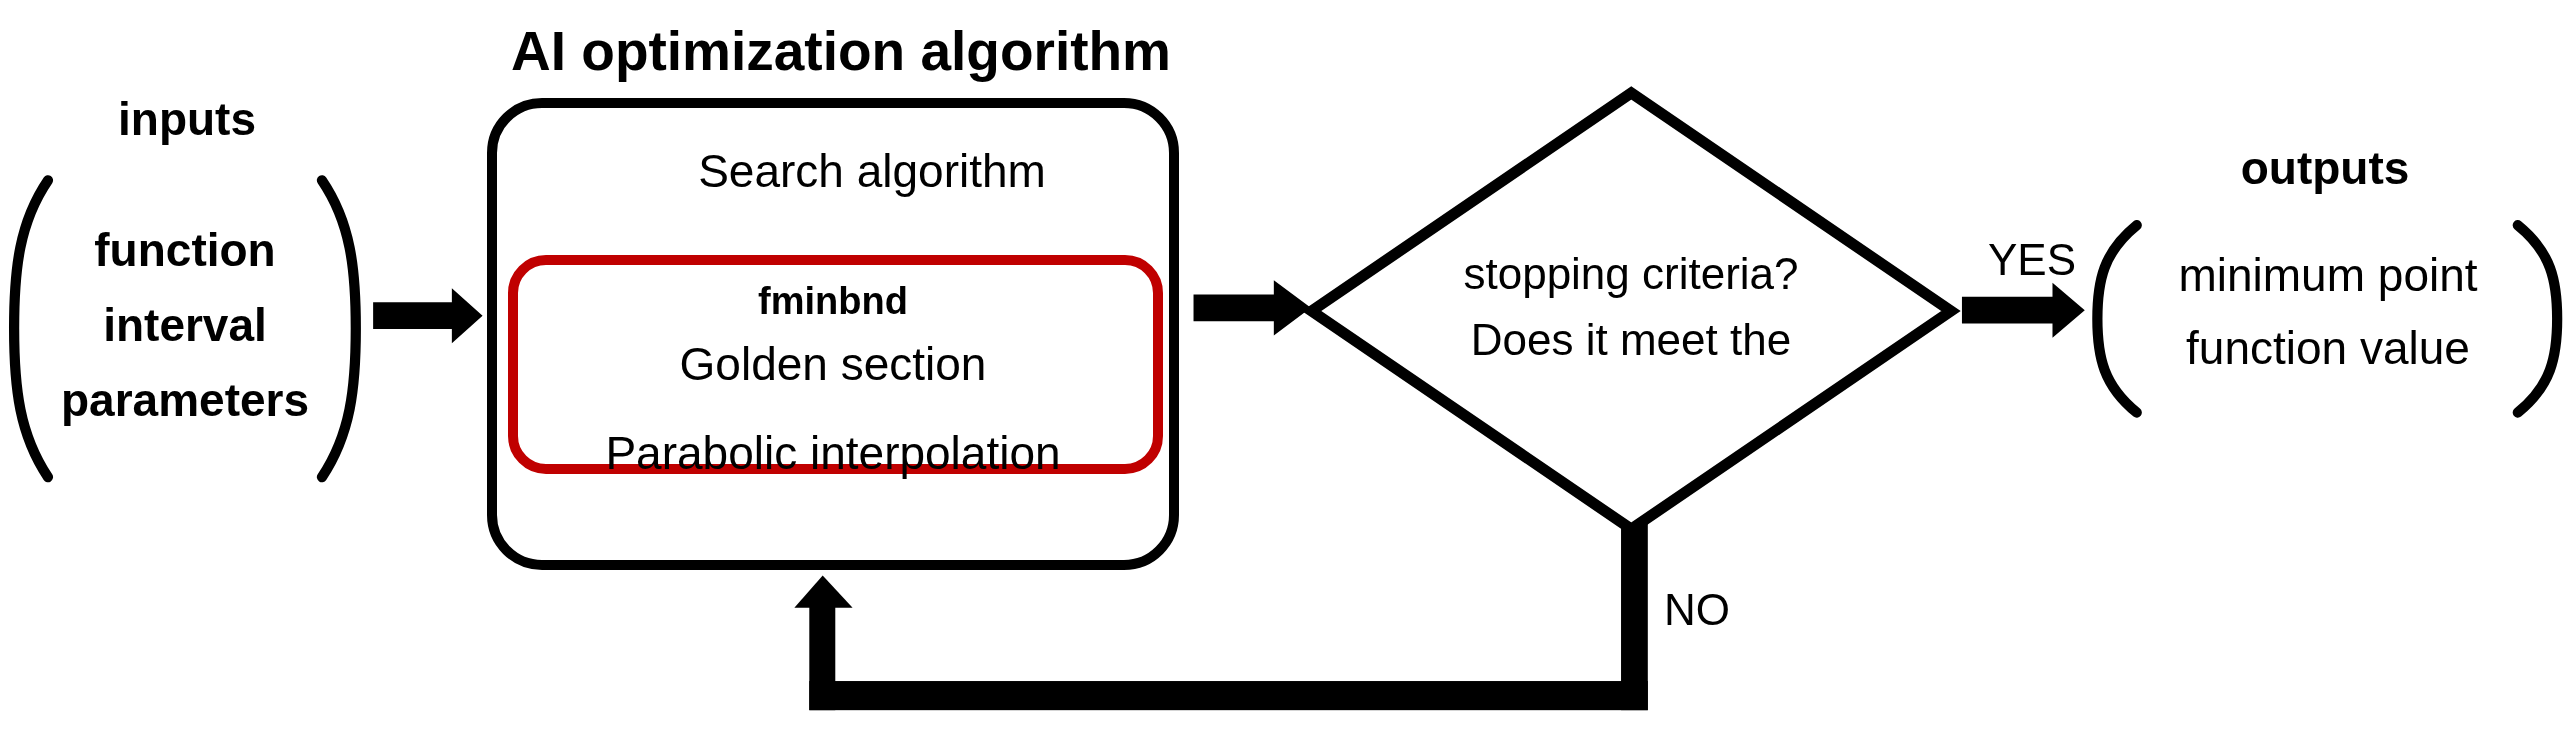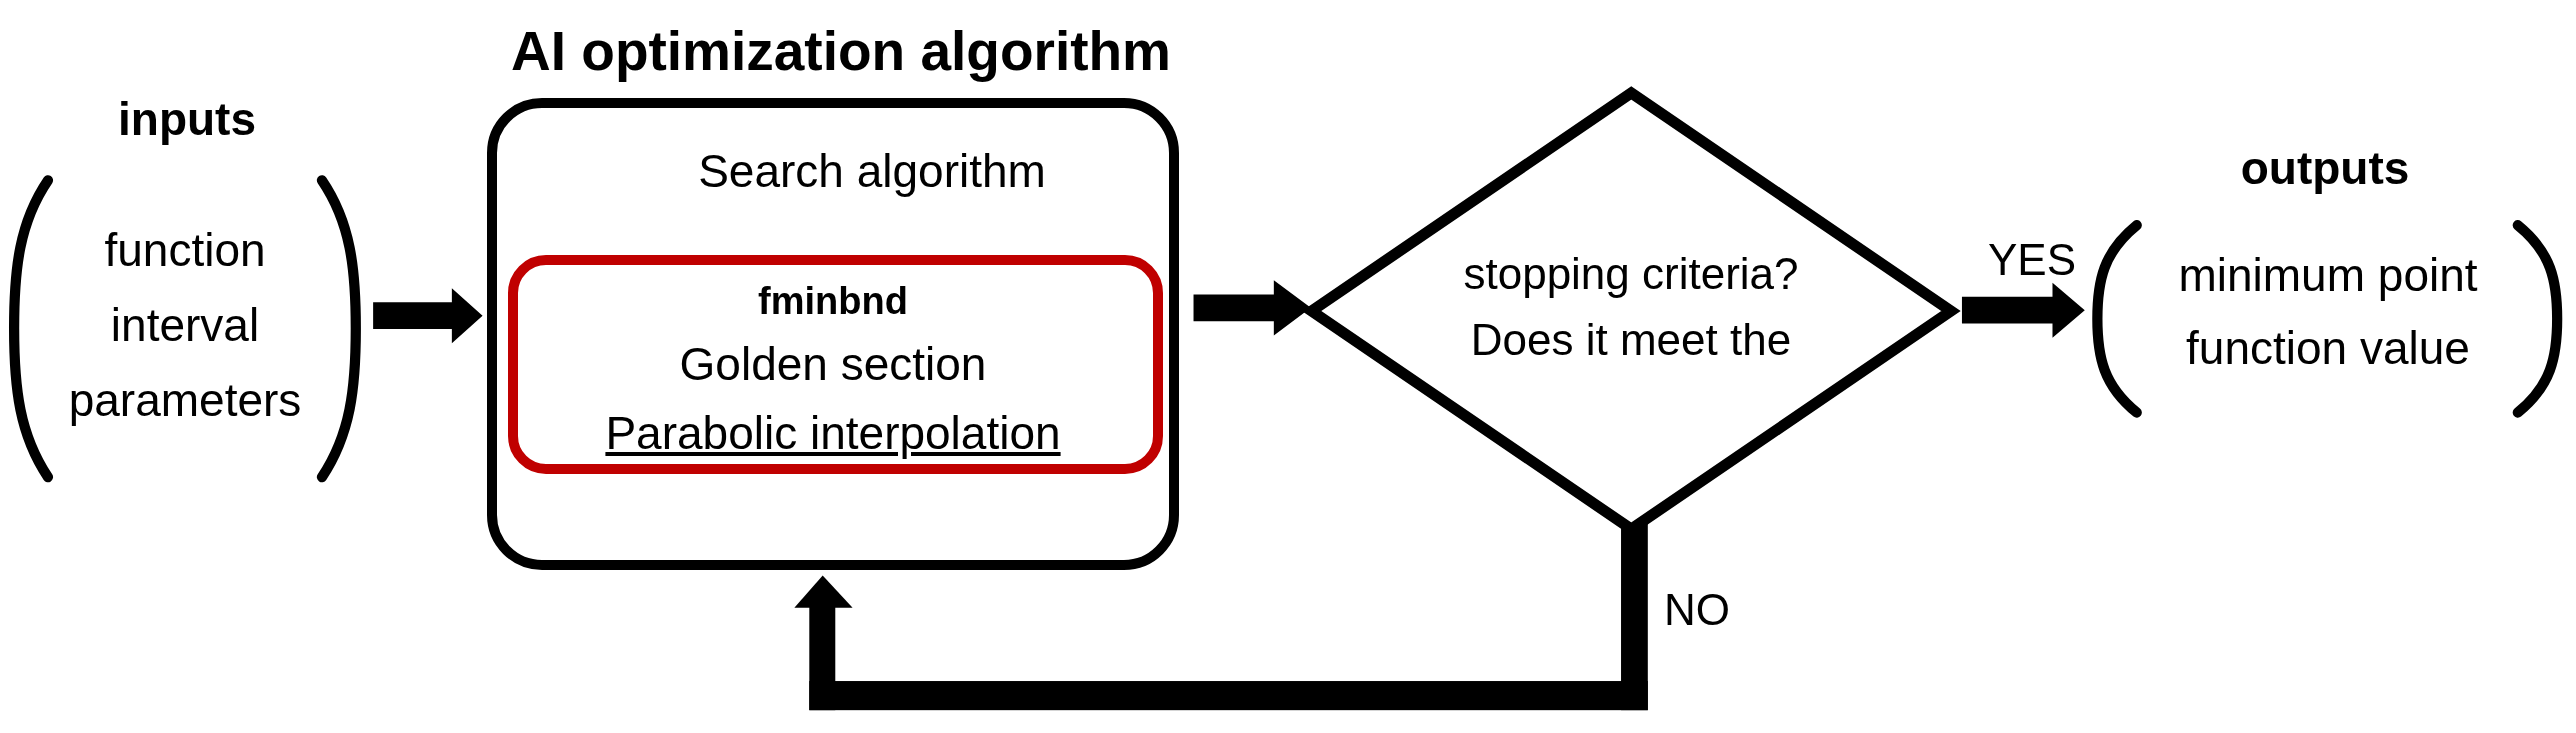--- a/index.html
+++ b/index.html
@@ -25,21 +25,21 @@
   }
   .center { transform: translateX(-50%); text-align: center; }
   .group-label { font-size: 46px; font-weight: bold; }
   .body-text { font-size: 46px; }
   .title-text { font-size: 55px; font-weight: bold; text-align: center; }
   .mono-name { font-size: 38px; font-weight: bold; }
   .decision-text { font-size: 44px; }
   .branch-label { font-size: 44px; }
   .list { text-align: center; }
   .list .line { white-space: nowrap; }
-  .inputs-list .line { line-height: 75px; }
+  .inputs-list .line { line-height: 75px; font-weight: bold; }
   .outputs-list .line { line-height: 73px; }
   .decision-list .line { line-height: 66px; }
   .round-box {
     position: absolute;
     box-sizing: border-box;
     background: transparent;
   }
   .algorithm-box {
     left: 487px; top: 98px;
     width: 692px; height: 472px;
@@ -89,21 +89,21 @@
   <div class="txt body-text center list inputs-list" style="left:185px; top:213px;">
     <div class="line">function</div>
     <div class="line">interval</div>
     <div class="line">parameters</div>
   </div>
 
   <div class="txt title-text center" style="left:841px; top:23.6px;">AI optimization algorithm</div>
   <div class="txt body-text center" style="left:833px; top:148px;margin-left:39px;">Search algorithm</div>
   <div class="txt mono-name center" style="left:833px; top:282px;">fminbnd</div>
   <div class="txt body-text center" style="left:833px; top:341px;">Golden section</div>
-  <div class="txt body-text center" style="left:833px; top:410px;text-decoration:underline;">Parabolic interpolation</div>
+  <div class="txt body-text center" style="left:833px; top:430px;">Parabolic interpolation</div>
 
   <div class="txt decision-text center list decision-list" style="left:1631px; top:241px;">
     <div class="line">stopping criteria?</div>
     <div class="line">Does it meet the</div>
   </div>
   <div class="txt branch-label center" style="left:1996px; top:238px;margin-left:36px;">YES</div>
   <div class="txt branch-label" style="left:1664px; top:588px;">NO</div>
 
   <div class="txt group-label center" style="left:2325px; top:145px;">outputs</div>
   <div class="txt body-text center list outputs-list" style="left:2328px; top:239px;">

